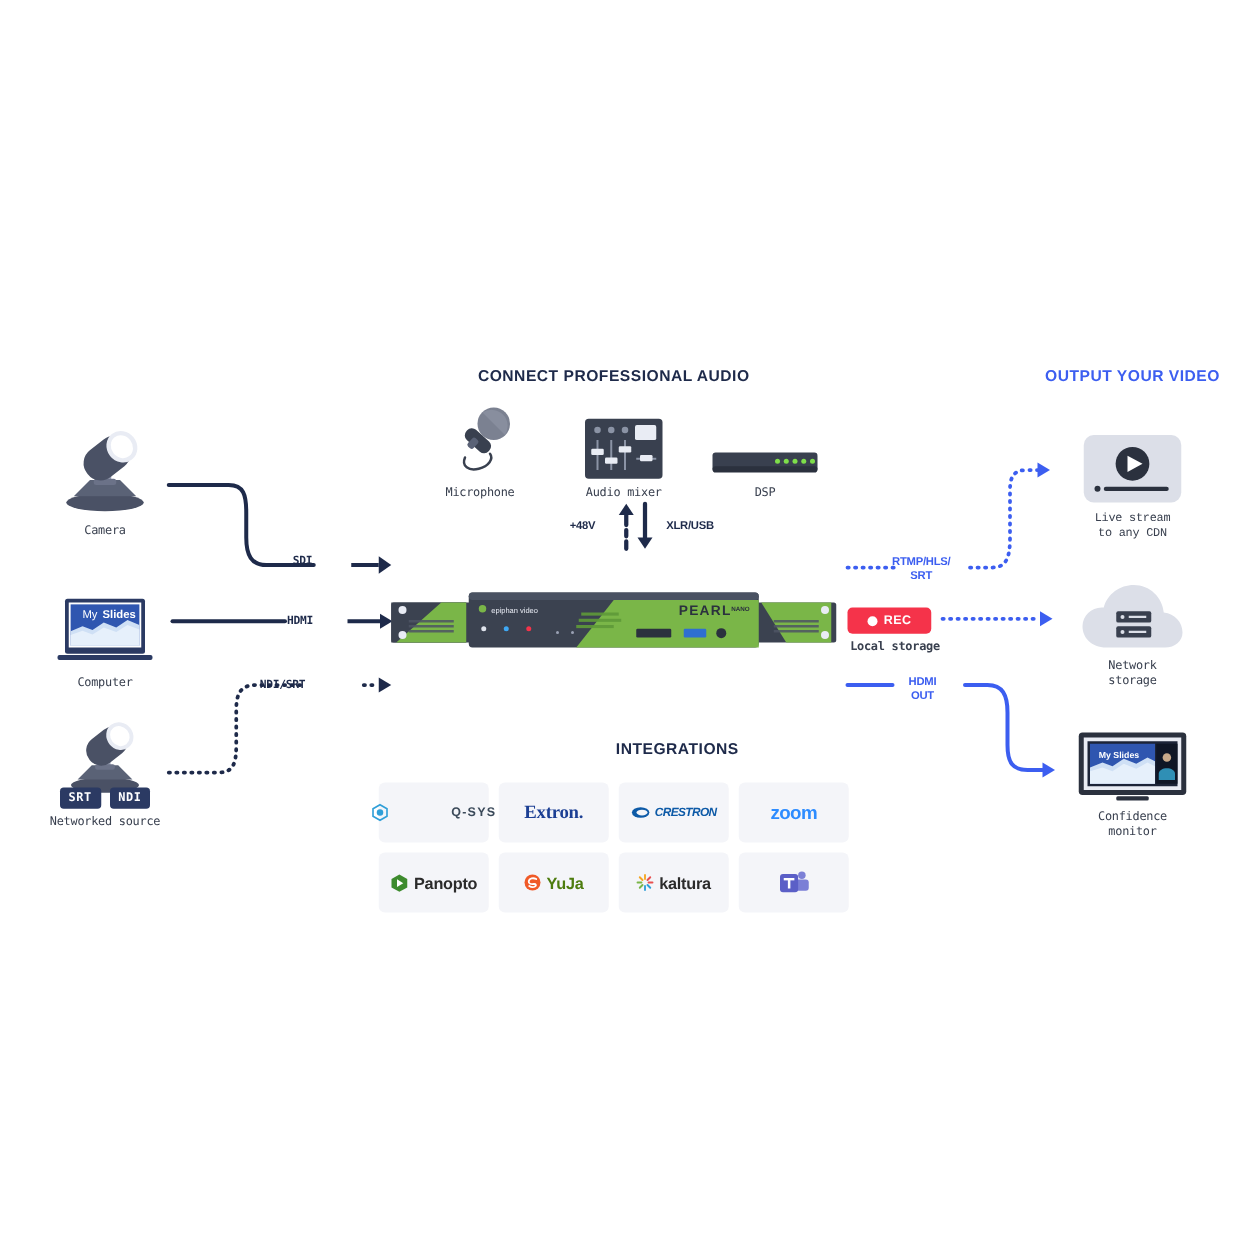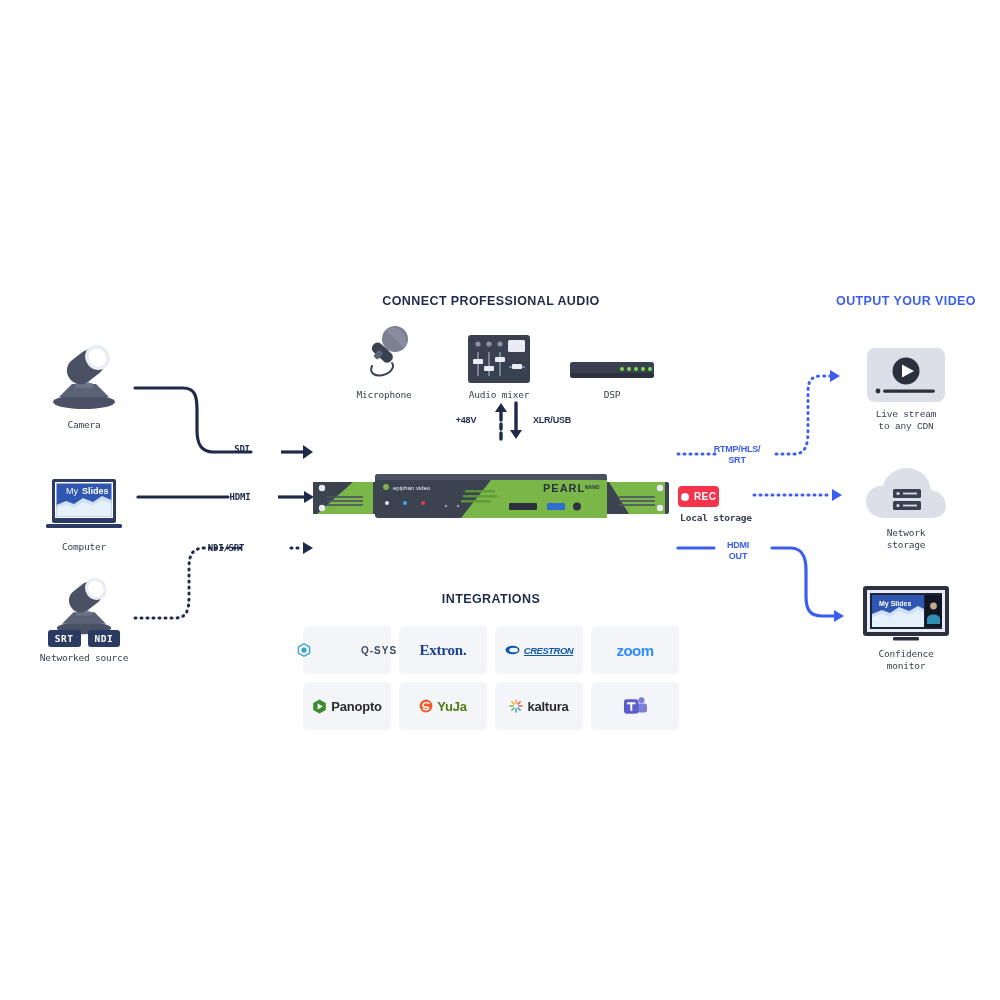--- a/index.html
+++ b/index.html
@@ -69,21 +69,21 @@
 
   .rec-badge {
     position: absolute;
     background: #f5334a;
     color: #fff;
     border-radius: 4px;
     font-size: 10px;
     font-weight: bold;
     letter-spacing: .4px;
     display: flex; align-items: center; gap: 5px;
-    padding: 5px 3px;
+    padding: 5px 16px;
   }
   .rec-dot { width: 8px; height: 8px; border-radius: 50%; background: #fff; display:block; }
 
   .badge-srt {
     display: inline-flex; align-items: center; justify-content: center;
     background: #2b3a63; color: #fff;
     font-family: "DejaVu Sans Mono", monospace;
     font-size: 9.5px; font-weight: bold;
     padding: 3px 7px; border-radius: 3px; letter-spacing: .5px;
   }
@@ -91,21 +91,21 @@
 </head>
 <body>
 
 <div id="stage">
 
 
   <div class="sec-head" style="left:331px; top:294px; width:320px;">CONNECT PROFESSIONAL AUDIO</div>
 
   <div class="sec-head blue" style="left:806px; top:294px; width:200px;">OUTPUT YOUR VIDEO</div>
 
-  <div class="sec-head" style="left:391px; top:592px; width:200px;">INTEGRATIONS</div>
+  <div class="sec-head" style="left:391px; top:592px; width:200px;text-align:right;">INTEGRATIONS</div>
 
   <div class="node" style="left:14px; top:345px;">
     <div class="icon-wrap">
       <svg width="76" height="66" viewBox="0 0 76 66">
         <ellipse cx="38" cy="57" rx="31" ry="7" fill="#4a5165"></ellipse>
         <path d="M13 52 L26 39 L50 39 L63 52 Z" fill="#5a6276"></path>
         <rect x="32" y="23" width="11" height="18" fill="#9aa1b4"></rect>
         <rect x="29" y="38" width="18" height="5" rx="2" fill="#6b7288"></rect>
         <g transform="rotate(-38 40 22)">
           <rect x="20" y="8" width="40" height="27" rx="13" fill="#4a5165"></rect>
@@ -390,21 +390,21 @@
       <span class="int-text" style="color:#1c3f94; font-family:'Liberation Serif',serif; font-size:15px; font-weight:bold;">Extron.</span>
     </div>
 
     <div class="int-card">
       <span>
         <svg width="15" height="10" viewBox="0 0 15 10">
           <ellipse cx="7.5" cy="5" rx="7" ry="4.2" fill="#0d5aa7"></ellipse>
           <ellipse cx="8.6" cy="5" rx="4.4" ry="2.3" fill="#f4f5f9"></ellipse>
         </svg>
       </span>
-      <span class="int-text" style="color:#0d5aa7; font-size:9.5px; font-style:italic; letter-spacing:-.5px;text-decoration:underline;">CRESTRON</span>
+      <span class="int-text" style="color:#0d5aa7; font-size:9.5px; font-style:italic; letter-spacing:-.5px;">CRESTRON</span>
     </div>
 
     <div class="int-card">
       <span class="int-text" style="color:#2d8cff; font-size:15px; letter-spacing:-.5px;">zoom</span>
     </div>
 
     <div class="int-card">
       <span>
         <svg width="15" height="15" viewBox="0 0 15 15">
           <path d="M7.5 .6 L13.8 4.1 L13.8 10.9 L7.5 14.4 L1.2 10.9 L1.2 4.1 Z" fill="#3d8b2e"></path>

